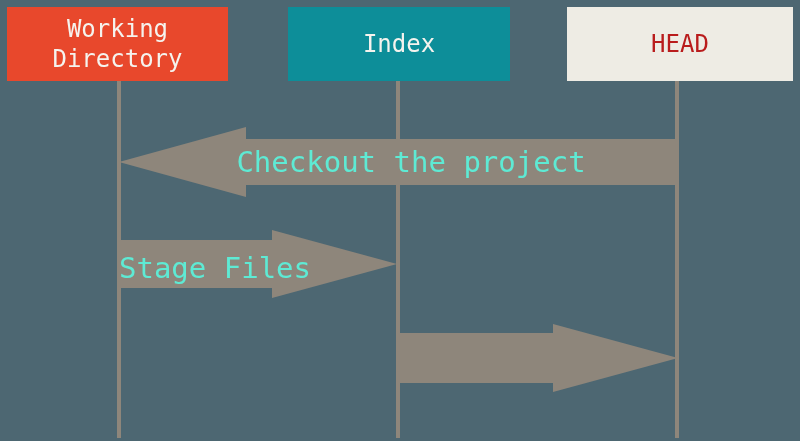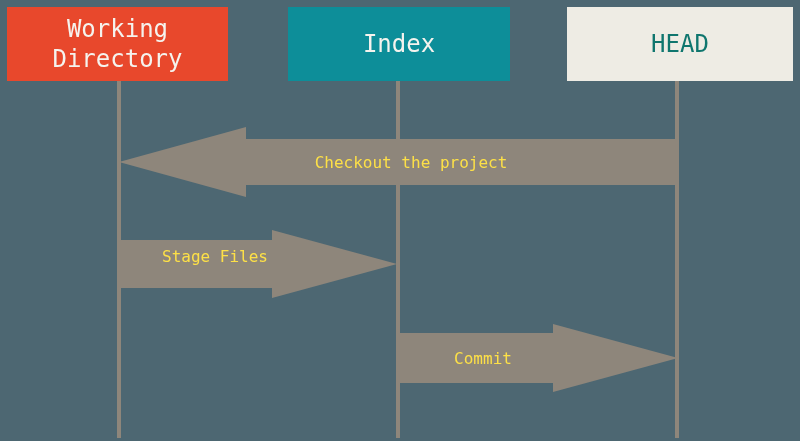--- a/index.html
+++ b/index.html
@@ -8,49 +8,49 @@
     font-family:"DejaVu Sans Mono","Liberation Mono",monospace;overflow:hidden;
   }
   
   .node-box{
     position:absolute;top:7px;height:74px;
     display:flex;align-items:center;justify-content:center;text-align:center;
     font-size:24px;line-height:30px;color:#f5f3ee;z-index:3;
   }
   .box-wd{left:7px;width:221px;background:#e8482c;}
   .box-index{left:288px;width:222px;background:#0d8e99;}
-  .box-head{left:567px;width:226px;background:#eeece4;color:#0f766e;}
+  .box-head{left:567px;width:226px;background:#eeece4;color:#b91c1c;}
   
   .lifeline{position:absolute;top:81px;width:4px;height:357px;background:#8e867b;z-index:1;}
   .line-wd{left:117px;}
   .line-index{left:396px;}
   .line-head{left:675px;}
   
   .arrow-body{position:absolute;background:#8e867b;z-index:2;}
   .arrow-head{position:absolute;width:0;height:0;z-index:2;}
   .arrow-label{
     position:absolute;display:flex;align-items:center;justify-content:center;
-    font-size:16px;color:#fde047;white-space:nowrap;z-index:4;
+    font-size:29px;color:#5eead4;white-space:nowrap;z-index:4;
   }
   
   .checkout-body{left:246px;top:139px;width:432px;height:46px;}
   .checkout-head{
     left:119px;top:127px;
     border-top:35px solid transparent;border-bottom:35px solid transparent;
     border-right:127px solid #8e867b;
   }
   .checkout-label{left:246px;top:139px;width:330px;height:46px;}
   
   .stage-body{left:119px;top:240px;width:153px;height:48px;}
   .stage-head{
     left:272px;top:230px;
     border-top:34px solid transparent;border-bottom:34px solid transparent;
     border-left:125px solid #8e867b;
   }
-  .stage-label{left:119px;top:232px;width:192px;height:48px;}
+  .stage-label{left:119px;top:244px;width:192px;height:48px;}
   
   .commit-body{left:398px;top:333px;width:155px;height:50px;}
   .commit-head{
     left:553px;top:324px;
     border-top:34px solid transparent;border-bottom:34px solid transparent;
     border-left:125px solid #8e867b;
   }
   .commit-label{left:398px;top:333px;width:170px;height:50px;}
 </style>
 </head>
@@ -65,21 +65,20 @@
   <div class="arrow-body checkout-body"></div>
   <div class="arrow-head checkout-head"></div>
   <div class="arrow-label checkout-label">Checkout the project</div>
 
   <div class="arrow-body stage-body"></div>
   <div class="arrow-head stage-head"></div>
   <div class="arrow-label stage-label">Stage Files</div>
 
   <div class="arrow-body commit-body"></div>
   <div class="arrow-head commit-head"></div>
-  <div class="arrow-label commit-label">Commit</div>
 
   <div class="node-box box-index">
     <span>Index</span>
   </div>
   <div class="node-box box-wd">
     <span>Working Directory</span>
   </div>
   <div class="node-box box-head">
     <span>HEAD</span>
   </div>

